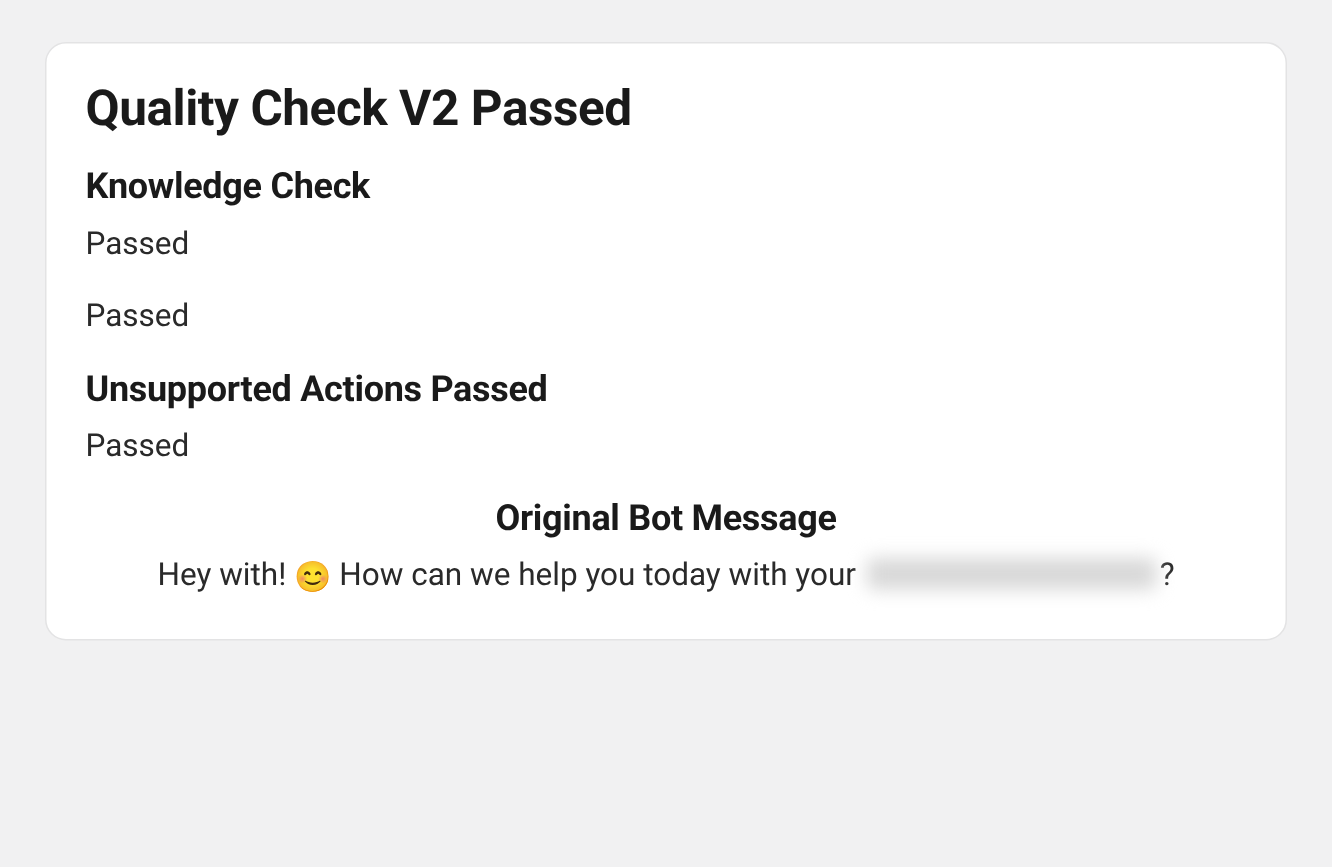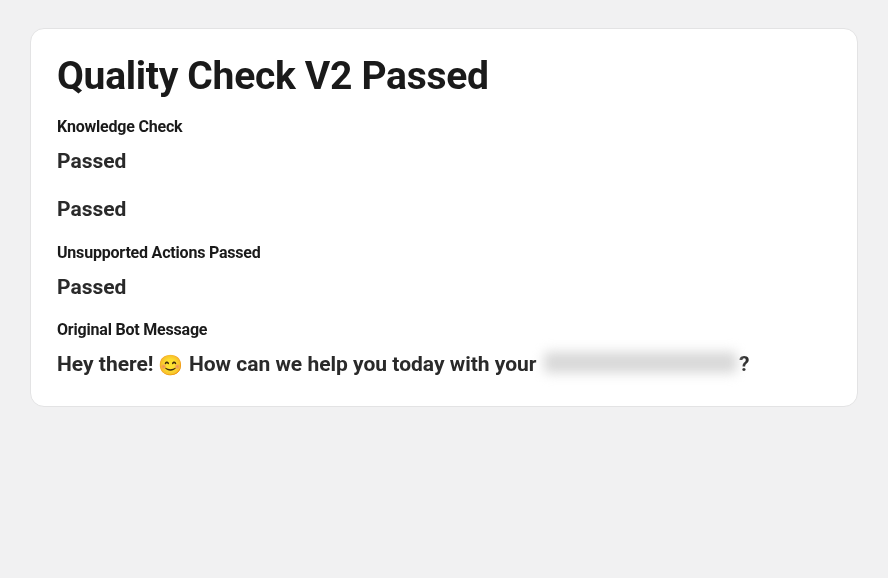--- a/index.html
+++ b/index.html
@@ -15,40 +15,41 @@
       padding: 28px 30px;
       color: #1a1a1a;
     }
     .card {
       background: #ffffff;
       border: 1px solid #e3e3e4;
       border-radius: 14px;
       padding: 24px 26px 26px 26px;
     }
     .title {
-      font-size: 39px;
+      font-size: 33px;
       font-weight: 700;
       margin-bottom: 18px;
       letter-spacing: -0.3px;
     }
     .section {
       margin-bottom: 18px;
     }
     .section:last-child {
       margin-bottom: 0;
+      text-align: center;
     }
     .section-heading {
-      font-size: 16px;
+      font-size: 24px;
       font-weight: 700;
       margin-bottom: 10px;
       letter-spacing: -0.2px;
     }
     .section-value {
       font-size: 21px;
-      font-weight: 700;
+      font-weight: 400;
       color: #2a2a2a;
       line-height: 1.45;
     }
     .redacted {
       display: inline-block;
       vertical-align: baseline;
       color: transparent;
       filter: blur(6px);
       background: #d8d8d8;
       border-radius: 4px;
@@ -79,16 +80,16 @@
   </div>
 
   <div class="section">
     <h2 class="section-heading">Unsupported Actions Passed</h2>
     <div class="section-value">Passed</div>
   </div>
 
   <div class="section">
     <h2 class="section-heading">Original Bot Message</h2>
     <div class="section-value">
-      <span>Hey there! </span><span class="emoji">😊</span><span> How can we help you today with your </span><span class="redacted">V Shred journey</span><span>?</span>
+      <span>Hey with! </span><span class="emoji">😊</span><span> How can we help you today with your </span><span class="redacted">V Shred journey</span><span>?</span>
     </div>
   </div>
 </div>
 
 </body></html>

